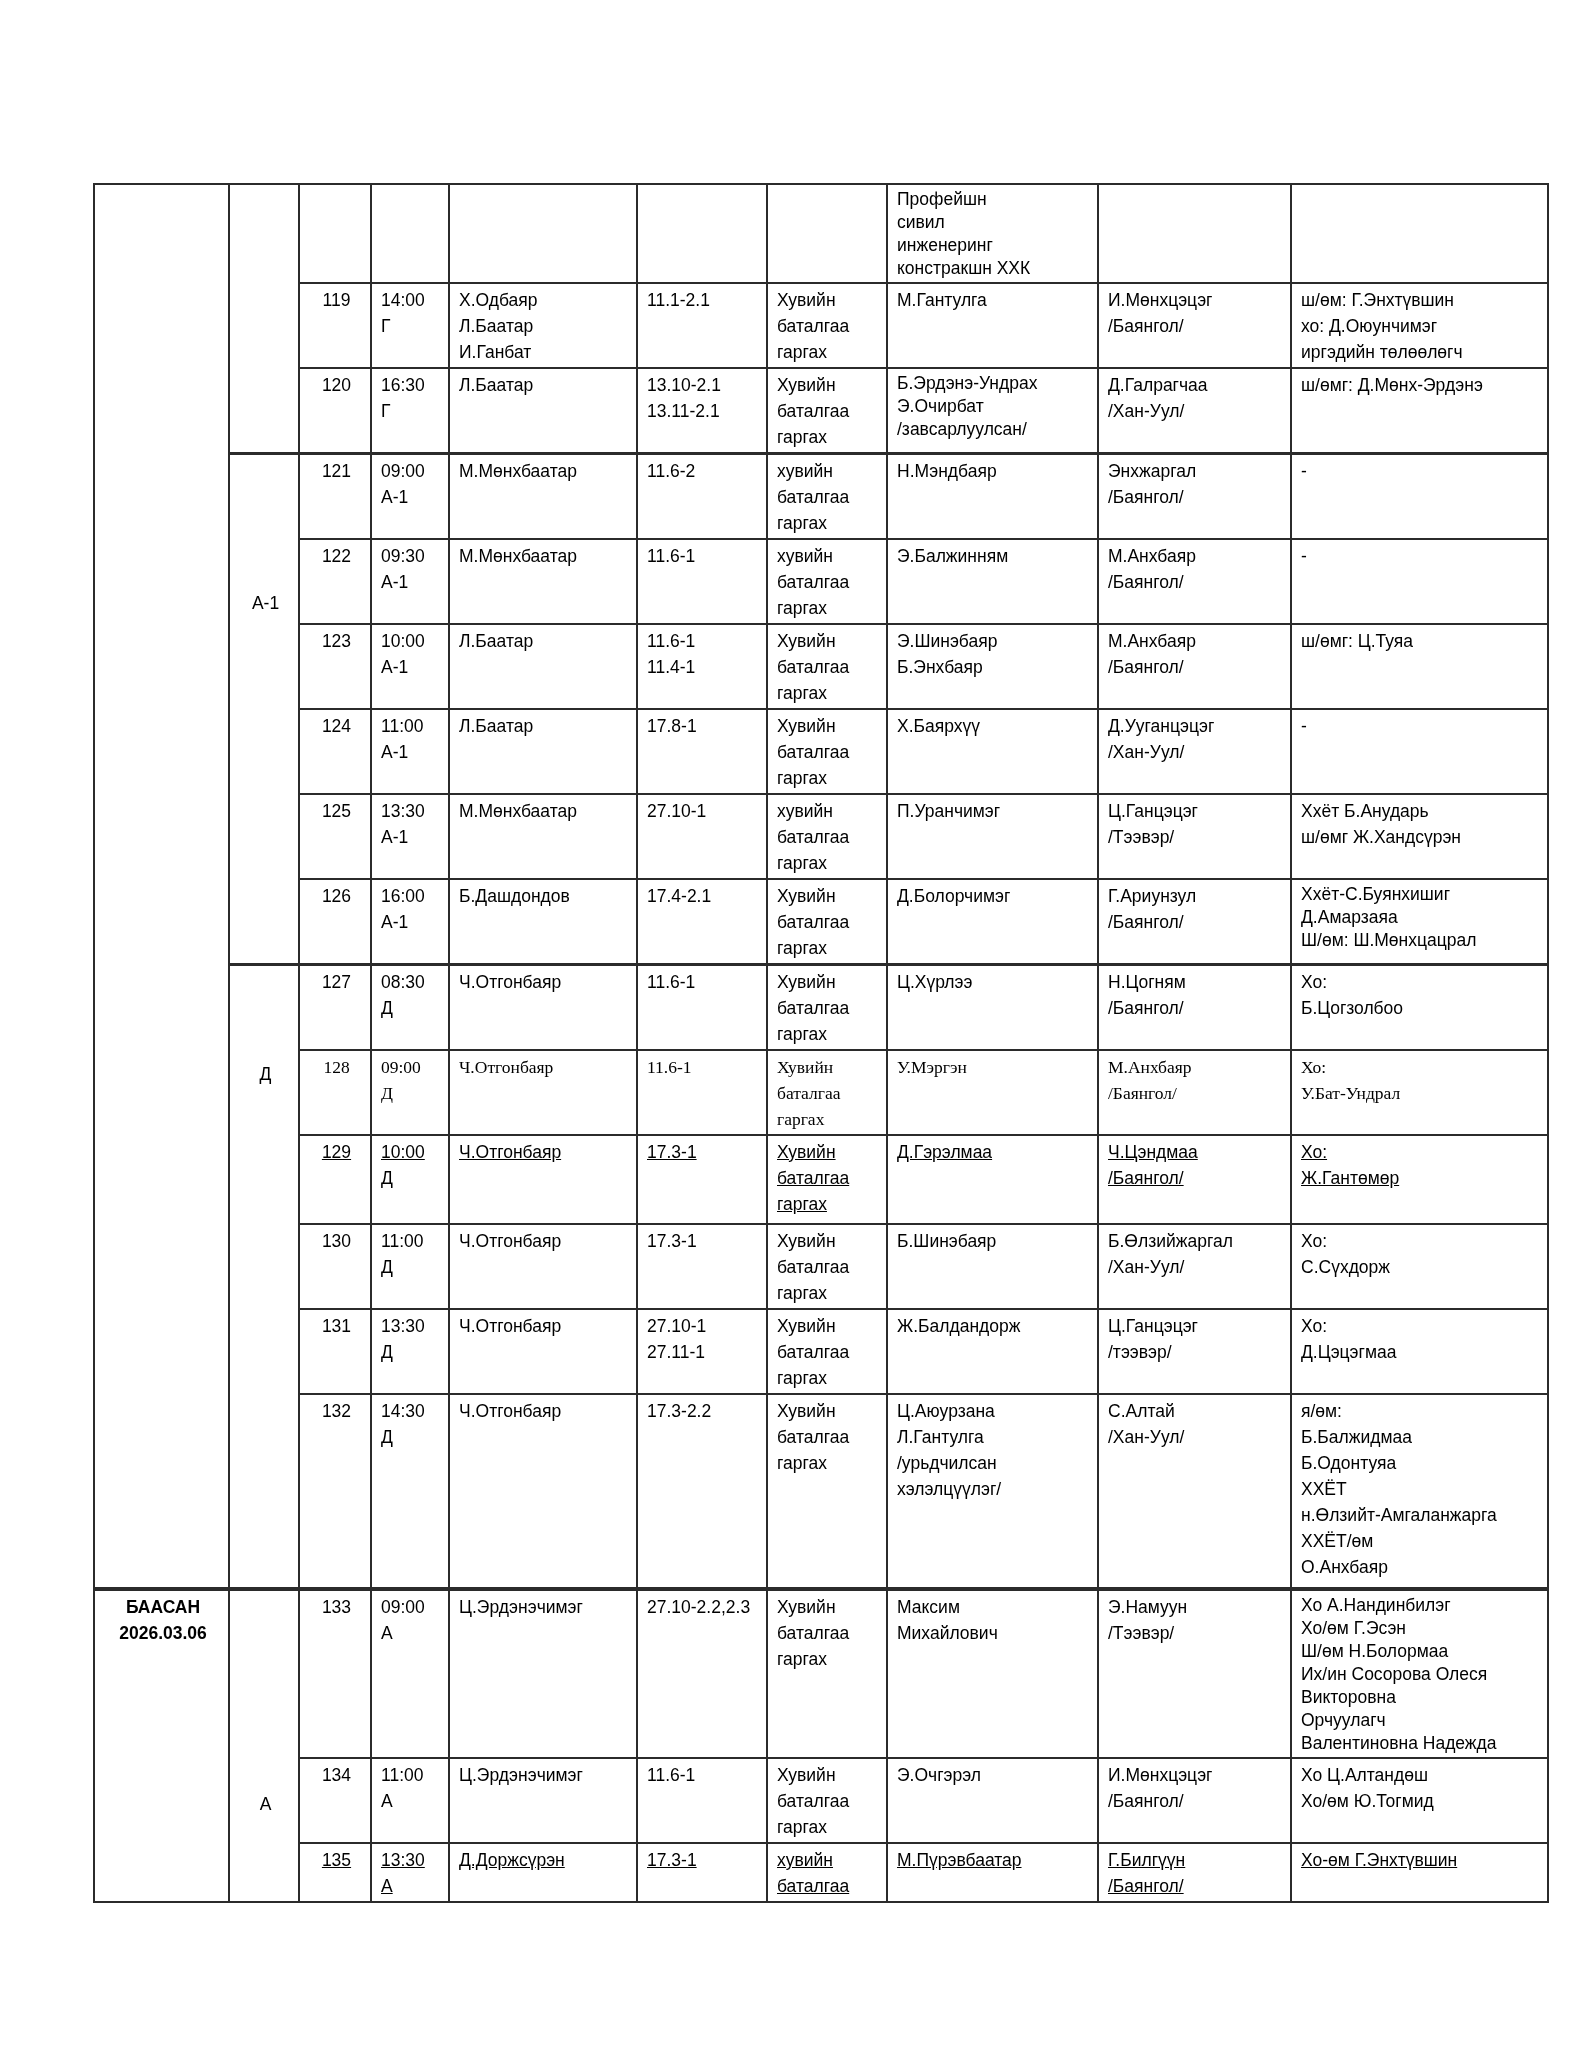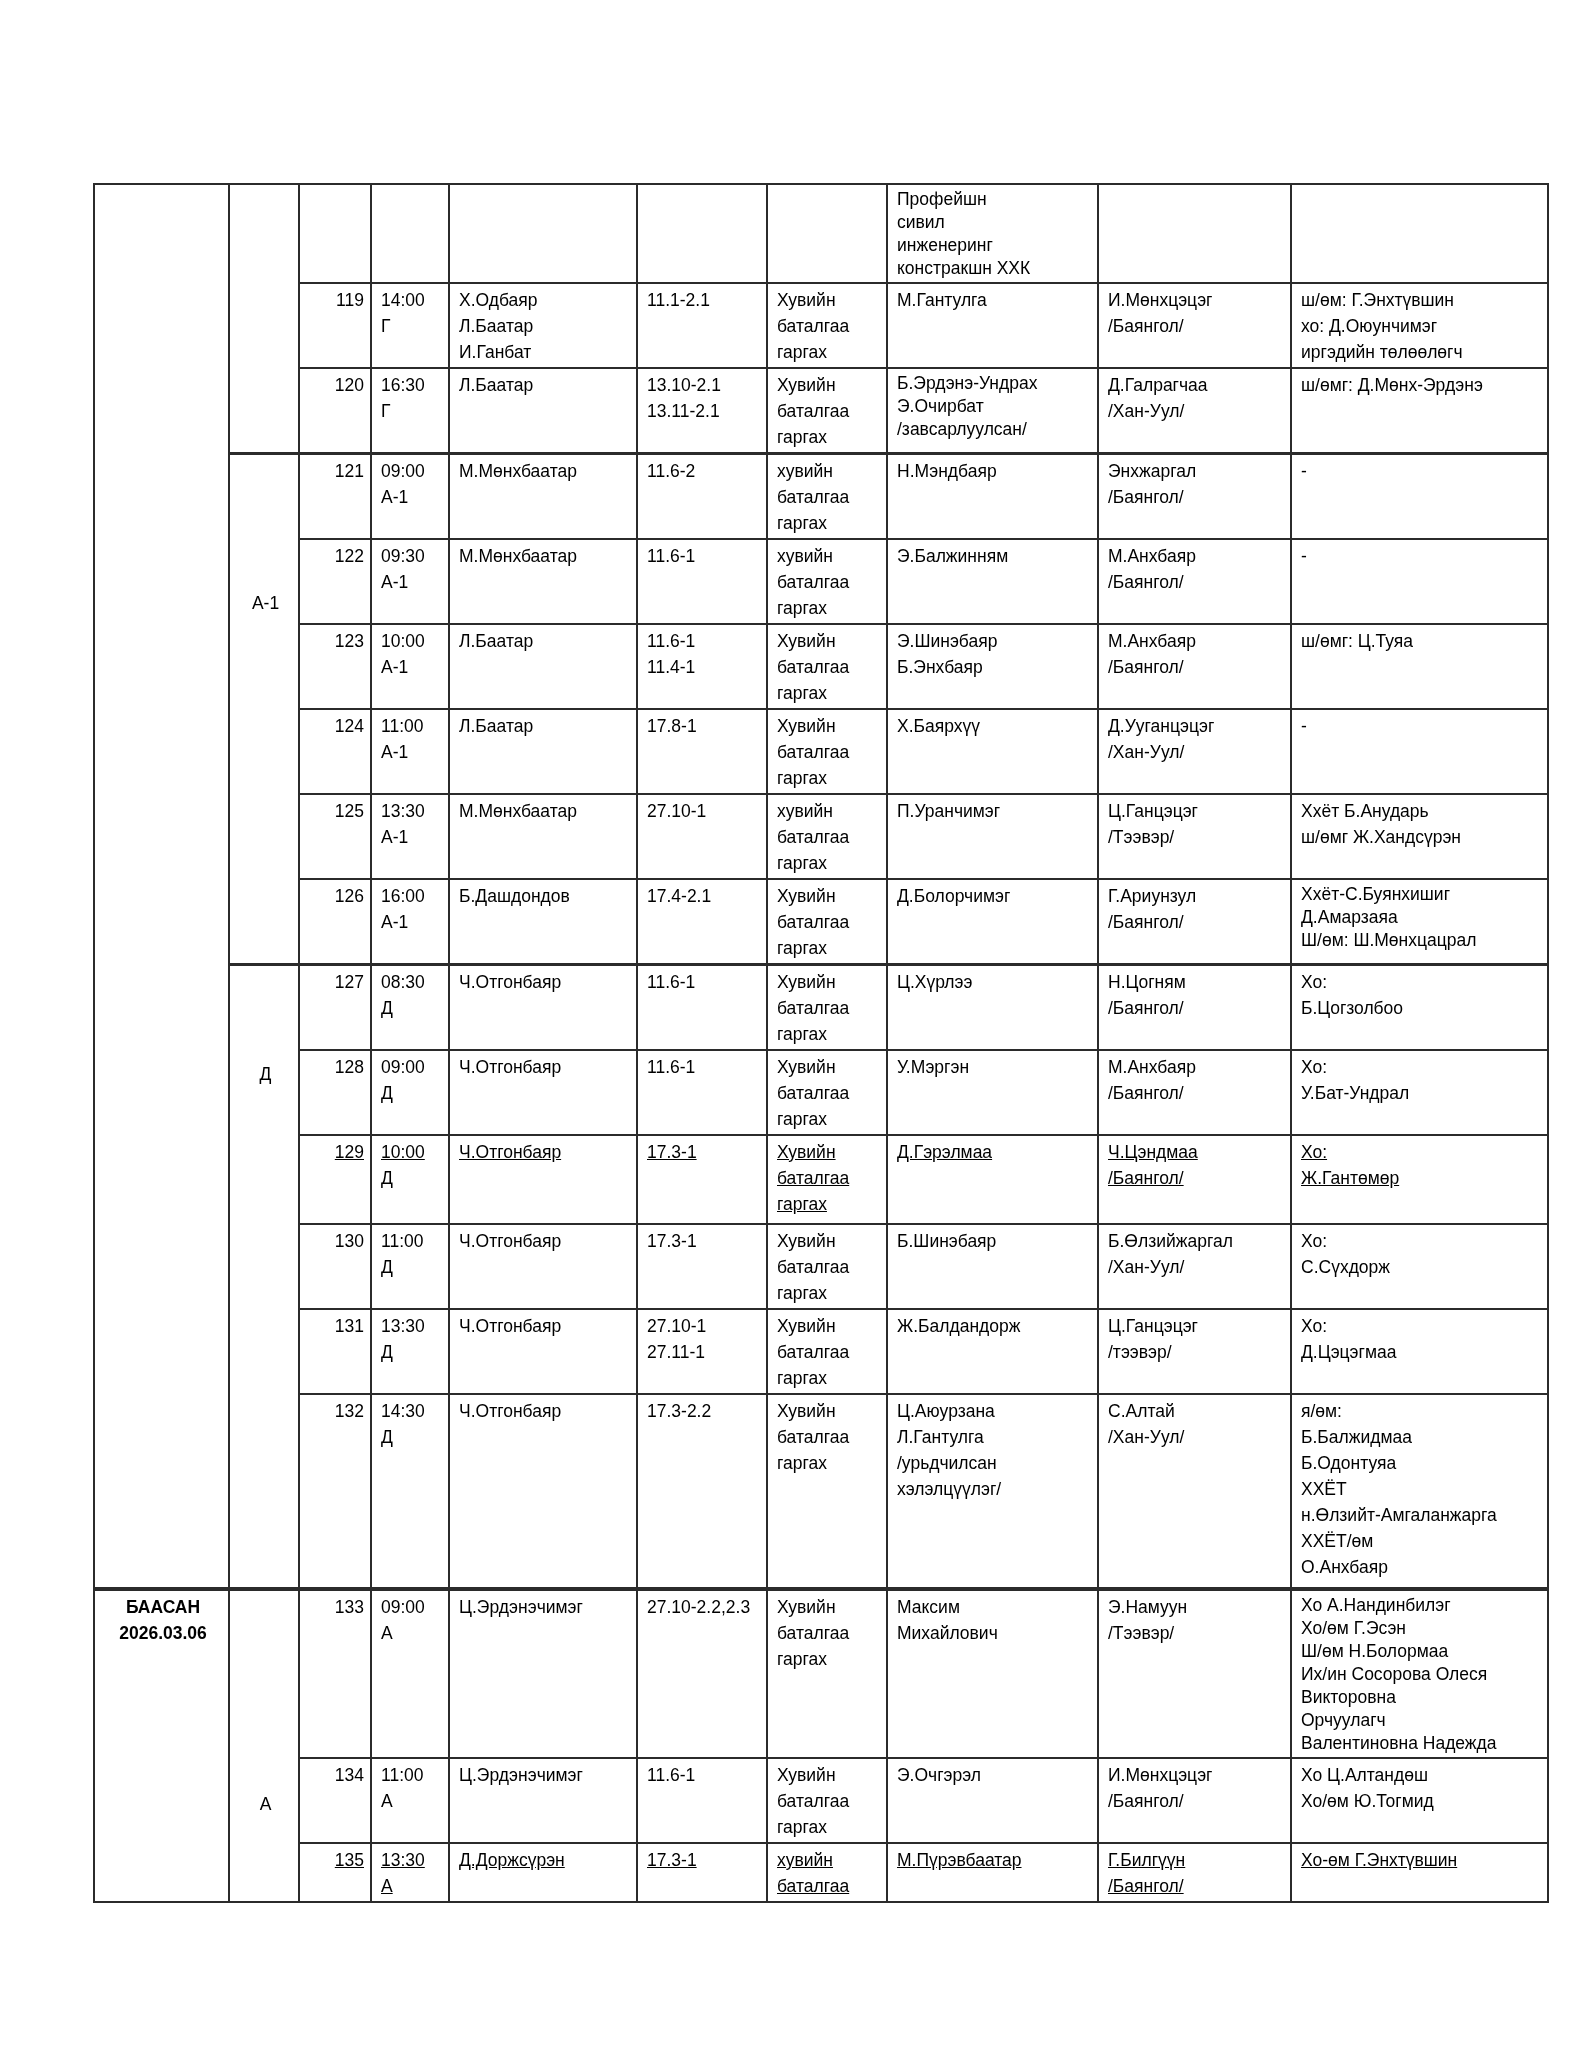--- a/index.html
+++ b/index.html
@@ -24,21 +24,21 @@
     padding: 3px 6px 2px 9px;
     font-size: 17.5px;
     line-height: 26px;
     overflow: hidden;
   }
   .ln { white-space: nowrap; }
   .ln.wrap { white-space: normal; }
   .dense .ln, .dense { line-height: 23px; }
   td.v-mid { vertical-align: middle; }
   td.v-bot { vertical-align: bottom; padding-bottom: 12px; }
-  td.col-no { text-align: right; padding-left: 2px; padding-right: 2px; }
+  td.col-no { text-align: center; padding-left: 2px; padding-right: 2px; }
   td.col-time { padding-left: 10px; }
   tr.group-start td { border-top-width: 3px; }
   tr.day-start td { border-top-width: 4px; }
   td.day-cell {
     font-weight: bold; text-align: center;
     font-size: 19px; line-height: 31px;
     vertical-align: middle;
     margin-top: 35px;
   }
   td.group-cell { text-align: center; padding-left: 2px; padding-right: 2px; }
@@ -351,21 +351,21 @@
           </td>
           <td>
             <div class="ln">Н.Цогням</div>
             <div class="ln">/Баянгол/</div>
           </td>
           <td>
             <div class="ln">Хо:</div>
             <div class="ln">Б.Цогзолбоо</div>
           </td>
         </tr>
-        <tr style="height: 80px;">
+        <tr style="height: 80px; font-family: Liberation Serif, serif;">
           <td class="col-no">
             <div class="ln">128</div>
           </td>
           <td class="col-time">
             <div class="ln">09:00</div>
             <div class="ln">Д</div>
           </td>
           <td>
             <div class="ln">Ч.Отгонбаяр</div>
           </td>

